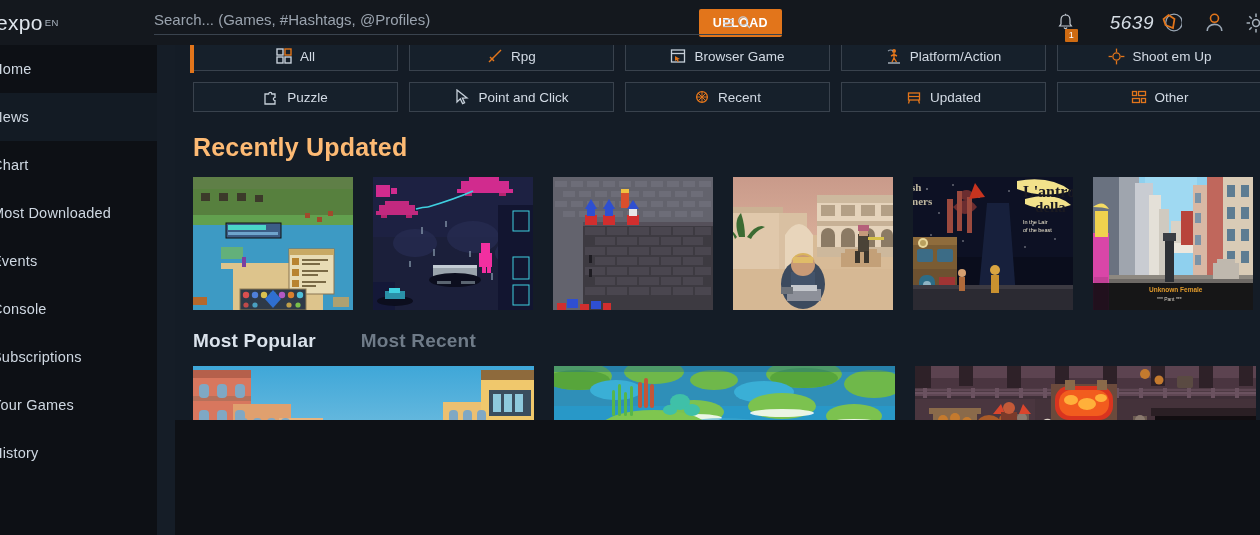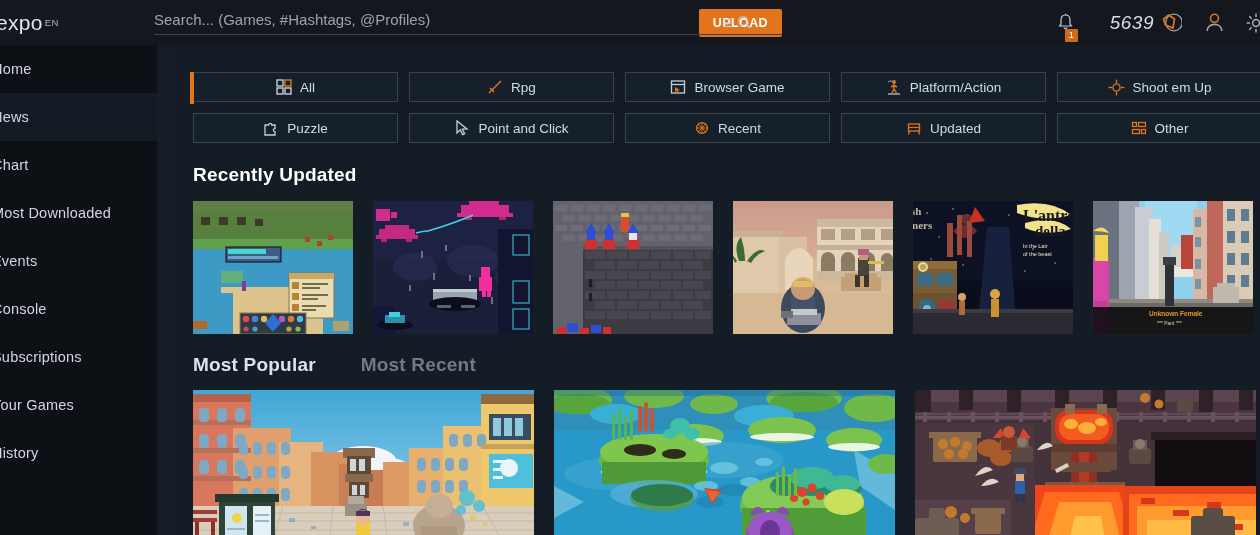--- a/index.html
+++ b/index.html
@@ -33,24 +33,24 @@
     margin-left: -8px;
   }
   .side-item span { padding-left: 0; }
   .side-item.hover { background: #131b24; }
 
   .side-gap { width: 18px; flex: 0 0 18px; background: #151d27; height: 535px; }
 
   
   .main {
     flex: 1 1 auto;
-    height: 535px;
+    height: 420px;
     background: #141c26;
     position: relative;
-    padding-top: 55px;
+    padding-top: 24px;
     overflow: hidden;
   }
 
   
   .topbar {
     position: absolute; top: 0; left: 0;
     width: 1260px; height: 45px;
     background: #14181e;
     display: flex; align-items: center;
     z-index: 20;
@@ -138,21 +138,21 @@
   }
   .cat.active::before {
     content: ""; position: absolute; left: -4px; top: -1px;
     width: 4px; height: 32px; background: #e2751b;
   }
   .cat .ci { display: inline-flex; align-items: center; }
 
   
   .sec-title {
     margin: 21px 16px 0 18px;
-    font-size: 19px; color: #ffffff; font-weight: bold;
+    font-size: 25px; color: #fdba74; font-weight: bold;
     letter-spacing: .2px;
   }
   .tabs { margin: 20px 0 0 18px; display: flex; align-items: center; gap: 45px; }
   .tab { font-size: 19px; font-weight: bold; cursor: pointer; letter-spacing: .2px; }
   .tab.active { color: #dbe3ec; }
   .tab.inactive { color: #6f7b88; }
 
   .row { display: flex; gap: 20px; margin: 15px 0 0 18px; }
   .card-sm { width: 160px; height: 133px; background: #0c0f13; overflow: hidden; position: relative; cursor: pointer; }
   .row-lg { display: flex; gap: 20px; margin: 14px 0 0 18px; }

